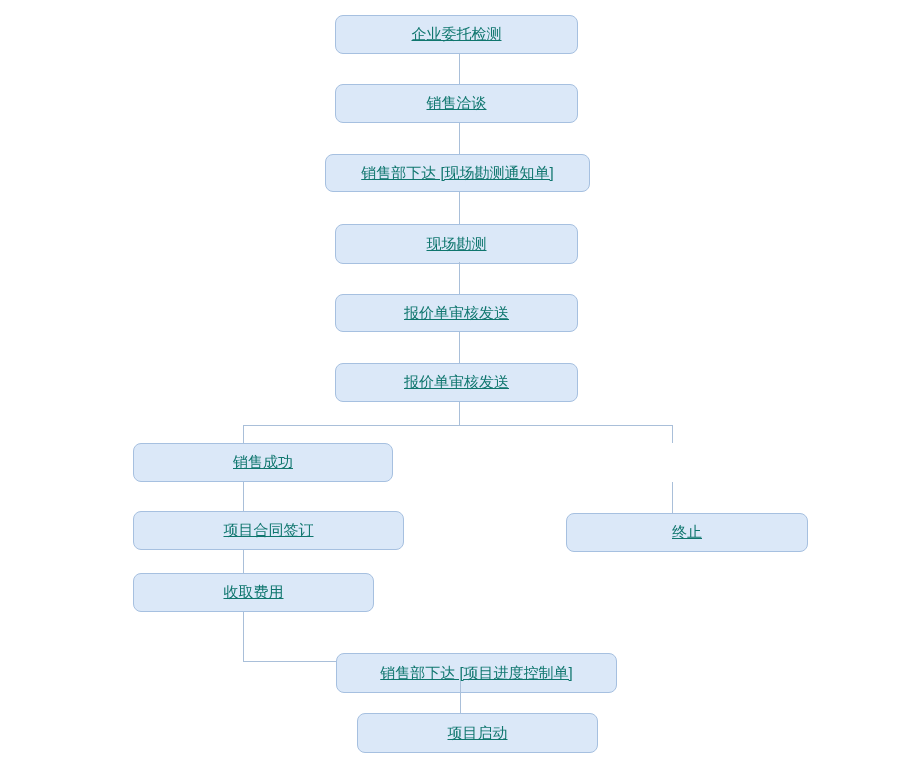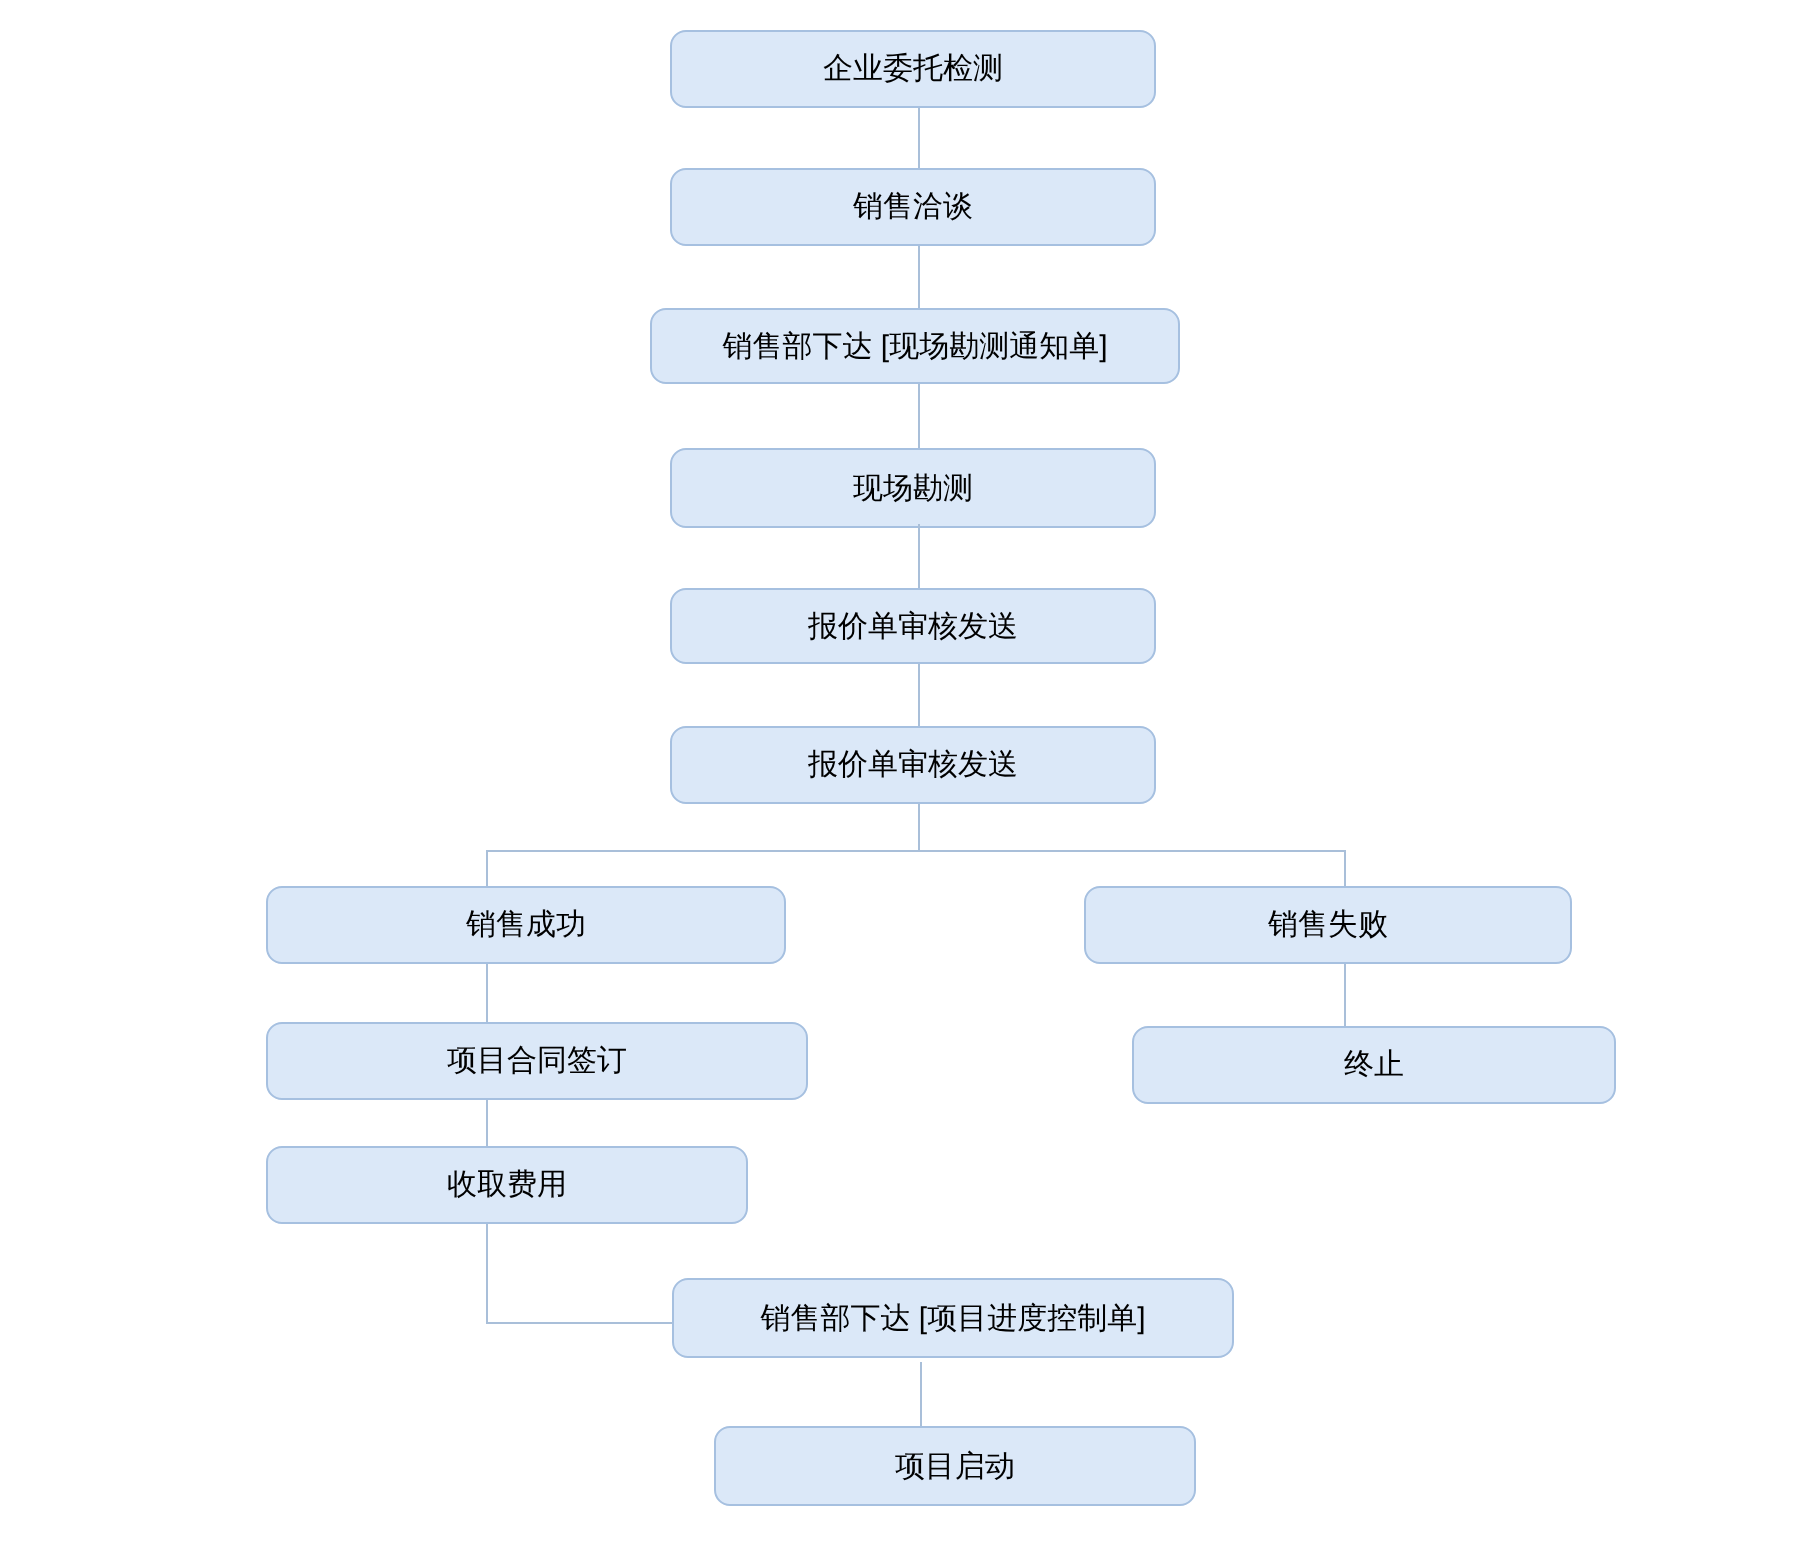--- a/index.html
+++ b/index.html
@@ -18,23 +18,24 @@
   .node {
     position: absolute;
     box-sizing: border-box;
     background: #dbe8f8;
     border: 1px solid #a6c0e0;
     border-radius: 8px;
     display: flex;
     align-items: center;
     justify-content: center;
     font-size: 15px;
-    color: #000000;
+    color: #0f766e;
     white-space: nowrap;
     text-align: right;
+    text-decoration: underline;
   }
   .edge {
     position: absolute;
     background: #a9bfd9;
   }
   .edge.v { width: 1px; }
   .edge.h { height: 1px; }
 </style>
 </head>
 <body>
@@ -42,28 +43,27 @@
 <div id="canvas">
 
   <div class="node" style="left:335px;top:15px;width:243px;height:39px">企业委托检测</div>
   <div class="node" style="left:335px;top:84px;width:243px;height:39px">销售洽谈</div>
   <div class="node" style="left:325px;top:154px;width:265px;height:38px">销售部下达 [现场勘测通知单]</div>
   <div class="node" style="left:335px;top:224px;width:243px;height:40px">现场勘测</div>
   <div class="node" style="left:335px;top:294px;width:243px;height:38px">报价单审核发送</div>
   <div class="node" style="left:335px;top:363px;width:243px;height:39px">报价单审核发送</div>
 
   <div class="node" style="left:133px;top:443px;width:260px;height:39px">销售成功</div>
-  <div class="node" style="left:542px;top:443px;width:244px;height:39px">销售失败</div>
 
   <div class="node" style="left:133px;top:511px;width:271px;height:39px">项目合同签订</div>
   <div class="node" style="left:566px;top:513px;width:242px;height:39px">终止</div>
 
   <div class="node" style="left:133px;top:573px;width:241px;height:39px">收取费用</div>
 
-  <div class="node" style="left:336px;top:639px;width:281px;height:40px">销售部下达 [项目进度控制单]</div>
+  <div class="node" style="left:336px;top:653px;width:281px;height:40px">销售部下达 [项目进度控制单]</div>
   <div class="node" style="left:357px;top:713px;width:241px;height:40px">项目启动</div>
 
   <div class="edge v" style="left:459px;top:54px;height:30px"></div>
   <div class="edge v" style="left:459px;top:123px;height:31px"></div>
   <div class="edge v" style="left:459px;top:192px;height:32px"></div>
   <div class="edge v" style="left:459px;top:262px;height:32px"></div>
   <div class="edge v" style="left:459px;top:332px;height:31px"></div>
 
   <div class="edge v" style="left:459px;top:402px;height:23px"></div>
   <div class="edge h" style="left:243px;top:425px;width:430px"></div>

